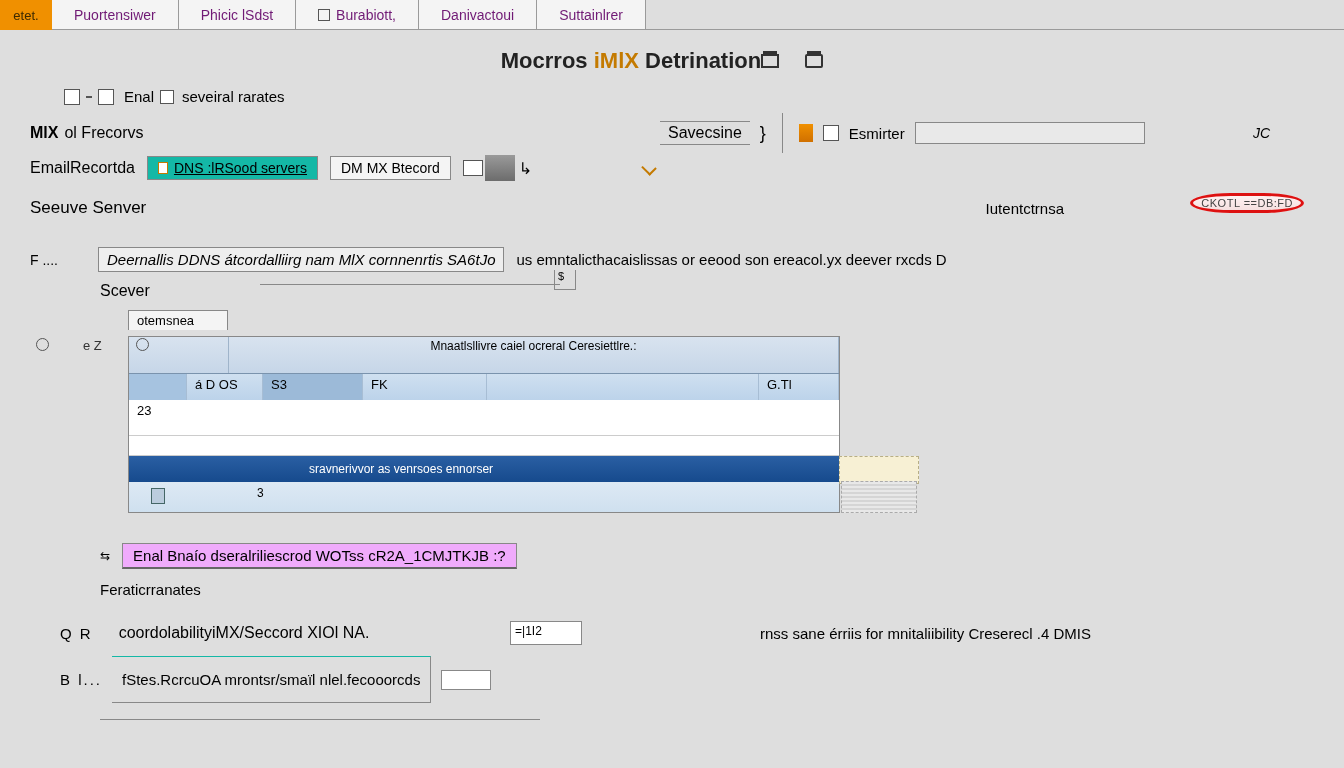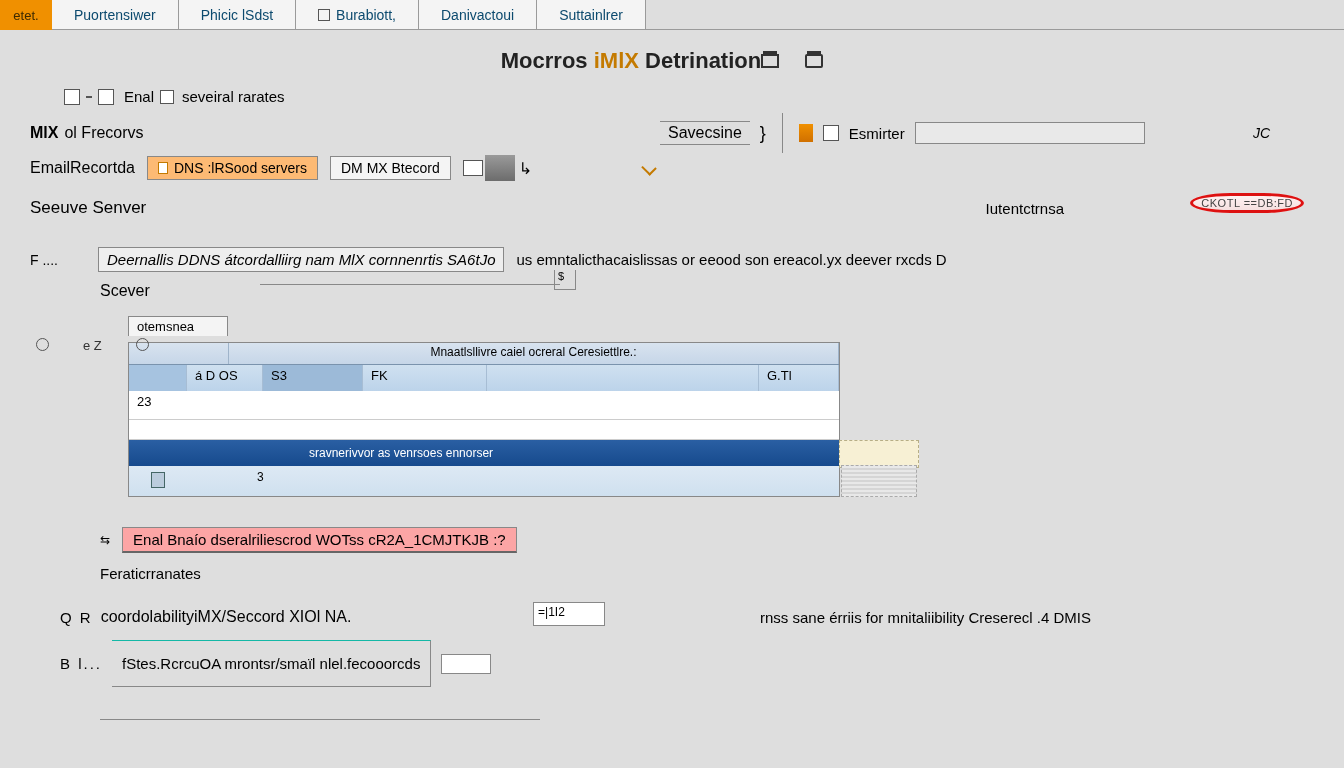--- a/index.html
+++ b/index.html
@@ -2,21 +2,21 @@
 <html><head>
 <meta charset="utf-8">
 <style>
   * { box-sizing: border-box; margin: 0; padding: 0; }
   html, body { width: 1344px; height: 768px; font-family: "Segoe UI", Arial, sans-serif; background: #dedede; overflow: hidden; }
   body { position: relative; }
 
   
   .tab-strip { display: flex; height: 30px; border-bottom: 1px solid #9a9a9a; background: #dedede; }
   .orange-block { width: 52px; height: 30px; background: #f09000; display: flex; align-items: center; justify-content: center; color: #3d2a00; font-size: 13px; }
-  .tab { padding: 4px 22px; border-right: 1px solid #9a9a9a; font-size: 14px; color: #0c4a6e; background: #f4f4f4; display: flex; align-items: center; gap: 6px; }
+  .tab { padding: 4px 22px; border-right: 1px solid #9a9a9a; font-size: 14px; color: #701a75; background: #f4f4f4; display: flex; align-items: center; gap: 6px; }
   .tab-icon { width: 12px; height: 12px; border: 1px solid #555; }
 
   
   .main { padding: 10px 30px 10px 30px; height: calc(100% - 30px); overflow: hidden; background: #dedede; }
 
   .title-row { display: flex; align-items: center; justify-content: center; margin: 8px 0 14px 0; }
   .page-title { font-size: 22px; font-weight: 700; color: #222; }
   .page-title .accent { color: #c47a00; }
   .title-icons { display: flex; gap: 26px; margin-right: 20px; }
   .win-icon { width: 18px; height: 14px; border: 2px solid #333; position: relative; }
@@ -37,70 +37,70 @@
   .row-a .save-area .btn-like { border-top: 1px solid #888; border-bottom: 1px solid #888; padding: 2px 8px; }
   .divider-v { width: 1px; height: 40px; background: #888; margin: 0 6px; }
   .icon-orange { width: 14px; height: 18px; background: linear-gradient(#f09000,#d07000); }
   .thin-input { width: 230px; height: 22px; border: 1px solid #888; background: #e9e9e9; }
   .jc-label { position: absolute; right: 44px; font-size: 14px; font-style: italic; }
 
   
   .row-b { display: flex; align-items: center; gap: 12px; margin-top: 6px; }
   .row-b .lbl { font-size: 16px; }
   .field-box { border: 1px solid #888; background: #f4f4f4; padding: 3px 10px; font-size: 14px; display: flex; align-items: center; gap: 6px; }
-  .field-box.blue-b { background: #fdba74; }
+  .field-box.blue-b { background: #14b8a6; text-decoration: underline; }
   .grip { position: relative; left: -10px; width: 30px; height: 26px; background: linear-gradient(#9a9a9a,#6c6c6c); }
   .tiny-icon { width: 10px; height: 12px; border-left: 2px solid #c47a00; border-bottom: 2px solid #c47a00; transform: rotate(-45deg); margin-left: 100px; }
 
   
   .row-c { display: flex; align-items: center; margin-top: 14px; position: relative; height: 26px; }
   .row-c .lbl { font-size: 17px; }
   .row-c .ident { position: absolute; right: 250px; font-size: 15px; }
   .red-badge { position: absolute; right: 10px; top: -2px; }
   .red-badge .oval { border: 3px solid #d11; border-radius: 50% / 70%; padding: 1px 8px; font-size: 11px; color: #444; background: linear-gradient(#fff2f2,#f5e0e0); letter-spacing: 0.5px; }
 
   
   .under-strip { position: absolute; left: 260px; width: 300px; border-bottom: 1px solid #888; height: 1px; top: 284px; }
   .tiny-box-s { position: absolute; left: 554px; top: 270px; width: 22px; height: 20px; border-bottom: 1px solid #888; border-left: 1px solid #888; border-right: 1px solid #888; font-size: 11px; padding-left: 3px; }
 
   
   .row-d { display: flex; align-items: center; margin-top: 26px; gap: 8px; position: relative; }
   .row-d .f-lbl { font-size: 14px; width: 60px; }
   .row-d .long-box { border: 1px solid #888; padding: 3px 8px; font-size: 15px; background: #eee; font-style: italic; }
   .row-d .trail { font-size: 15px; margin-left: 4px; }
 
-  .row-e { margin: 10px 0 16px 70px; font-size: 16px; }
+  .row-e { margin: 10px 0 10px 70px; font-size: 16px; }
 
   
   .grid-outer { margin: 6px 0 0 98px; width: 712px; border: 1px solid #888; background: #fff; }
   .grid-tab { width: 100px; border: 1px solid #888; border-bottom: none; padding: 2px 8px; font-size: 13px; background: #f4f4f4; margin-left: 0; }
-  .grid-head { display: flex; background: linear-gradient(#d8e3ef,#c6d6e8); border-bottom: 1px solid #7a93ad; height: 22px; font-size: 12px; }
+  .grid-head { display: flex; background: linear-gradient(#d8e3ef,#c6d6e8); border-bottom: 1px solid #7a93ad; height: 37px; font-size: 12px; }
   .grid-head .gh { border-right: 1px solid #9fb4ca; padding: 2px 6px; }
   .gh1 { width: 100px; } .gh2 { flex: 1; text-align: center; }
   .grid-r1 { display: flex; background: linear-gradient(#cfe0f0,#bcd3ea); height: 26px; font-size: 13px; }
   .grid-r1 .c { border-right: 1px solid #a7bdd4; padding: 3px 8px; }
   .c-a { width: 58px; background: #a6c3e0; } .c-b { width: 76px; } .c-c { width: 100px; background: #9cbad8; } .c-d { width: 124px; } .c-e { flex: 1; } .c-f { width: 80px; }
-  .grid-r2 { display: flex; background: #fff; height: 29px; font-size: 13px; border-bottom: 1px solid #ccc; }
+  .grid-r2 { display: flex; background: #fff; height: 36px; font-size: 13px; border-bottom: 1px solid #ccc; }
   .grid-r2 .c { padding: 3px 8px; }
   .grid-spacer1 { height: 20px; background: #fff; border-bottom: 1px solid #ccc; }
   .grid-sel { height: 26px; background: linear-gradient(#2a5fa3,#164a8d); color: #fff; font-size: 12px; display: flex; align-items: center; padding-left: 180px; position: relative; }
   .grid-sel::after { content: ""; position: absolute; right: -80px; top: 0; width: 78px; height: 100%; background: #f7f0d4; border: 1px dashed #b7ae86; }
   .grid-r3 { height: 30px; background: linear-gradient(#dde9f4,#cfe0ef); position: relative; }
   .grid-r3 .min-icn { position: absolute; left: 22px; top: 6px; width: 14px; height: 16px; border: 1px solid #466; background: #bcd; }
   .grid-r3 .hatch { position: absolute; right: -78px; top: -1px; width: 76px; height: 32px; background: repeating-linear-gradient(0deg,#e8e8e8,#e8e8e8 2px,#d5d5d5 2px,#d5d5d5 4px); border: 1px dashed #aaa; }
 
   
   .row-f { margin: 30px 0 0 70px; display: flex; align-items: center; gap: 12px; }
-  .code-box { border: 1px solid #888; border-bottom: 2px solid #666; padding: 3px 10px; font-size: 15px; background: #fca5a5; }
+  .code-box { border: 1px solid #888; border-bottom: 2px solid #666; padding: 3px 10px; font-size: 15px; background: #f0abfc; }
   .row-g { margin: 12px 0 0 70px; font-size: 15px; }
 
   
-  .row-h { margin: 26px 0 0 30px; display: flex; align-items: flex-end; gap: 8px; font-size: 16px; position: relative; }
+  .row-h { margin: 26px 0 0 30px; display: flex; align-items: center; gap: 26px; font-size: 16px; position: relative; }
   .row-h .lead { font-size: 15px; letter-spacing: 2px; }
-  .row-h .mid-box { position: absolute; left: 473px; width: 72px; height: 24px; border: 1px solid #888; background: #fff; font-size: 12px; padding: 2px 4px; }
+  .row-h .mid-box { position: absolute; left: 450px; width: 72px; height: 24px; border: 1px solid #888; background: #fff; font-size: 12px; padding: 2px 4px; }
   .row-h .trail2 { position: absolute; left: 700px; font-size: 15px; }
 
   
   .row-i { margin: 14px 0 0 30px; display: flex; align-items: center; gap: 10px; font-size: 15px; }
   .row-i .tiny-f { width: 50px; height: 20px; border: 1px solid #888; background: #fff; }
   .row-i .bord { border-top: 1px solid #14b8a6; border-bottom: 1px solid #888; border-right: 1px solid #888; padding: 14px 10px; }
 
   .gutter-icon { width: 13px; height: 13px; border: 1px solid #555; border-radius: 50%; display: inline-block; }
   .col-markers { position: absolute; left: 36px; top: 338px; font-size: 13px; display: flex; gap: 34px; color: #333; }
 </style>

